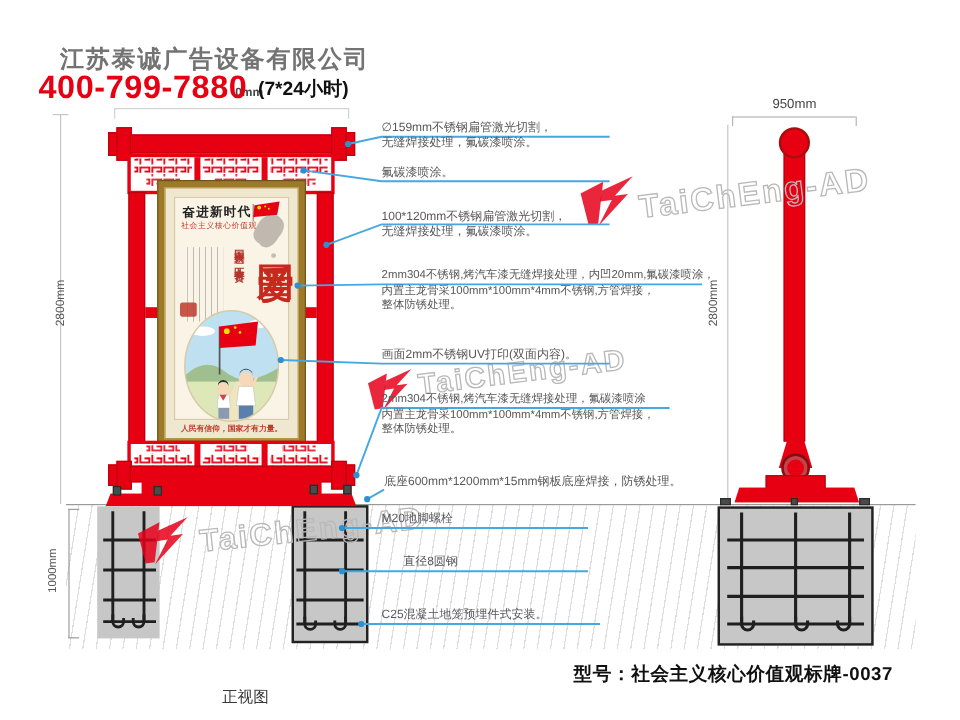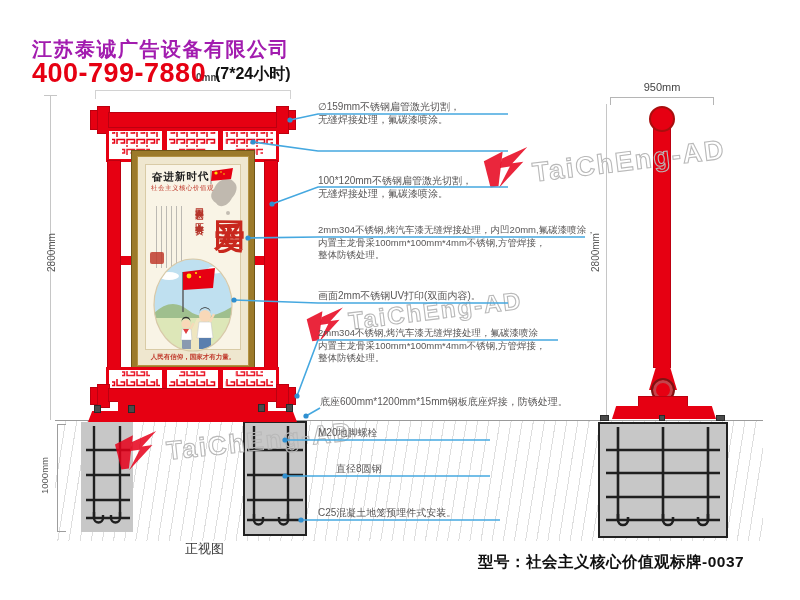--- a/index.html
+++ b/index.html
@@ -1,20 +1,20 @@
 <!DOCTYPE html>
 <html><head>
 <meta charset="utf-8">
 <style>
   html,body{margin:0;padding:0;background:#fff;}
   #canvas{position:relative;width:800px;height:600px;background:#fff;overflow:hidden;
           font-family:"Liberation Sans",sans-serif;}
   .abs{position:absolute;}
   
-  .company{left:32px;top:36px;font-size:20px;font-weight:bold;color:#a21caf;letter-spacing:1.5px;z-index:6;}
+  .company{left:50px;top:36px;font-size:20px;font-weight:bold;color:#737373;letter-spacing:1.5px;z-index:6;}
   .phone{left:32px;top:58px;font-size:27px;font-weight:bold;color:#e60012;letter-spacing:.5px;z-index:6;}
   .dimfrag{left:196px;top:72px;font-size:10px;font-weight:bold;color:#444;z-index:5;}
   .hours{left:215px;top:64px;font-size:16px;font-weight:bold;color:#111;z-index:6;}
   
   .red{background:#e60012;}
   .redb{background:#e60012;border:1px solid #bc0010;box-sizing:border-box;}
   
   .dimline{background:#c6c6c6;}
   .dimlabel{font-size:10px;color:#555;text-align:center;}
   .rot{transform:rotate(-90deg);}
@@ -284,20 +284,21 @@
       <circle cx="285" cy="476" r="2.6"></circle>
         <circle cx="301" cy="520" r="2.6"></circle>
     </g>
   </svg>
 
   <div class="abs ann" style="left:318px;top:101px;">
     <div>∅159mm不锈钢扁管激光切割，</div>
       <div>无缝焊接处理，氟碳漆喷涂。</div>
   </div>
   <div class="abs ann" style="left:318px;top:139px;">
+      <div>氟碳漆喷涂。</div>
   </div>
   <div class="abs ann" style="left:318px;top:175px;">
     <div>100*120mm不锈钢扁管激光切割，</div>
       <div>无缝焊接处理，氟碳漆喷涂。</div>
   </div>
   <div class="abs ann" style="left:318px;top:224px;font-size:9.5px;">
     <div>2mm304不锈钢,烤汽车漆无缝焊接处理，内凹20mm,氟碳漆喷涂，</div>
       <div>内置主龙骨采100mm*100mm*4mm不锈钢,方管焊接，</div>
       <div>整体防锈处理。</div>
   </div>
@@ -315,16 +316,16 @@
   <div class="abs ann" style="left:318px;top:427px;">
     <div>M20地脚螺栓</div>
   </div>
   <div class="abs ann" style="left:336px;top:463px;">
     <div>直径8圆钢</div>
   </div>
   <div class="abs ann" style="left:318px;top:507px;">
     <div>C25混凝土地笼预埋件式安装。</div>
   </div>
 
-  <div class="abs footer-label" style="left:185px;top:540px;">正视图</div>
+  <div class="abs footer-label" style="left:185px;top:572px;">正视图</div>
   <div class="abs model" style="left:478px;top:552px;">型号：社会主义核心价值观标牌-0037</div>
 
 </div>
 
 </body></html>

